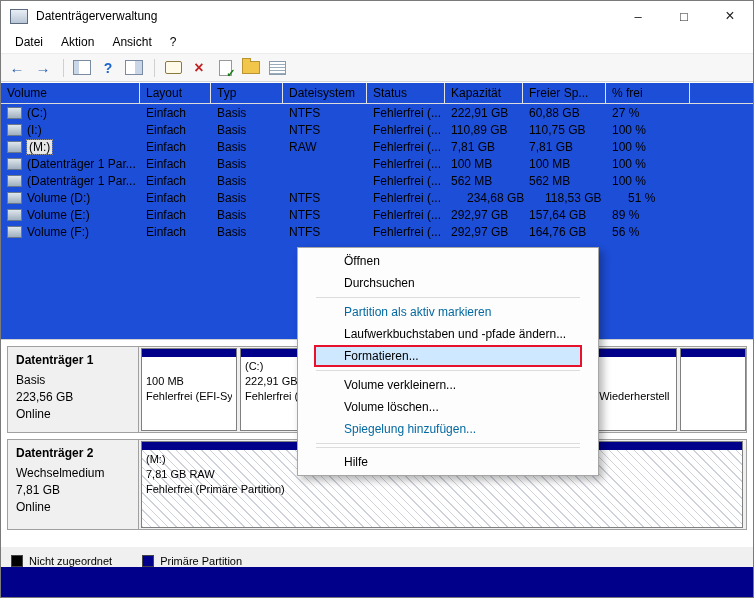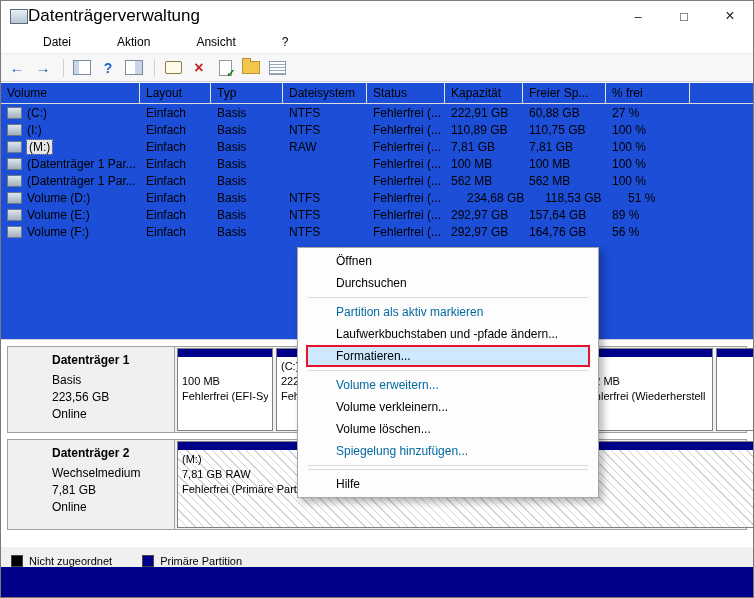--- a/index.html
+++ b/index.html
@@ -1,27 +1,27 @@
 <!DOCTYPE html>
 <html style="--partition-primary: #00008b; --bottom-bar: #00008b; --menu-highlight: #cde8ff; --annotation-red: #e8112d;"><head>
 <meta charset="utf-8">
 <style>
   html,body{margin:0;padding:0;background:#d4d4d4;}
   .window{position:relative;width:754px;height:598px;background:#fff;border:1px solid #7a7a7a;
           box-sizing:border-box;overflow:hidden;font-family:"Liberation Sans",sans-serif;color:#000;}
   
   .titlebar{position:absolute;top:0;left:0;right:0;height:30px;background:#fff;display:flex;align-items:center;}
   .app-icon{width:16px;height:13px;margin-left:9px;border:1px solid #5b6b7d;background:linear-gradient(#e8eef5,#b9c6d6);flex:none;}
-  .title{margin-left:0;font-size:17px;}
+  .title{margin-left:8px;font-size:12px;}
   .controls{margin-left:auto;display:flex;height:100%;}
   .ctrl{width:46px;height:100%;display:flex;align-items:center;justify-content:center;font-size:13px;color:#222;}
   .ctrl.close{font-size:16px;}
   
   .menubar{position:absolute;top:30px;left:0;right:0;height:22px;background:#fff;display:flex;align-items:center;padding-left:6px;font-size:12px;}
-  .menu-item{padding:2px 8px;margin-right:2px;margin-left:28px;}
+  .menu-item{padding:2px 8px;margin-right:2px;}
   
   .toolbar{position:absolute;top:52px;left:0;right:0;height:29px;background:#f7f7f7;border-top:1px solid #ececec;
            border-bottom:1px solid #d6d6d6;display:flex;align-items:center;padding-left:4px;box-sizing:border-box;}
   .tb-btn{width:24px;height:24px;display:flex;align-items:center;justify-content:center;margin-right:2px;}
   .tb-sep{width:1px;height:18px;background:#d0d0d0;margin:0 6px;}
   .g-arrow{color:#2f62ad;font-weight:bold;font-size:15px;}
   .g-panes{width:16px;height:13px;border:1px solid #7a8aa0;background:linear-gradient(90deg,#c9d6e8 5px,#fff 5px);display:inline-block;}
   .g-panes2{background:linear-gradient(90deg,#fff 9px,#c9d6e8 9px);}
   .g-help{color:#1c64c8;font-weight:bold;font-size:14px;}
   .g-dialog{width:15px;height:11px;border:1px solid #8a7a40;background:#fffbe8;display:inline-block;border-radius:2px;}
@@ -35,38 +35,38 @@
   .listview{position:absolute;top:82px;left:0;right:0;height:256px;background:#1d4ed8;font-size:12px;}
   .lv-head{display:flex;height:20px;line-height:20px;border-bottom:1px solid #dcdcdc;}
   .lv-col{padding-left:6px;border-right:1px solid #e4e4e4;box-sizing:border-box;overflow:hidden;white-space:nowrap;flex:none;}
   .lv-fill{flex:1;border-right:none;}
   .lv-row{display:flex;height:17px;align-items:center;}
   .lv-cell{padding-left:6px;box-sizing:border-box;overflow:hidden;white-space:nowrap;display:flex;align-items:center;flex:none;height:100%;}
   .drive-ico{width:13px;height:10px;margin-right:5px;background:linear-gradient(#dfe6ec,#9fb0bf);border:1px solid #69798a;display:inline-block;flex:none;}
   .lv-row.selected .lv-cell:first-child .cell-text{background:#e6e6e6;outline:1px dotted #8a8a8a;padding:0 2px;}
   
   .graphical{position:absolute;top:338px;left:0;right:0;height:208px;background:#fff;border-top:1px solid #d0d0d0;box-sizing:border-box;}
-  .disk-row{position:absolute;left:6px;width:740px;border:1px solid #a0a0a0;background:#f0f0f0;display:flex;box-sizing:border-box;padding-left:36px;}
+  .disk-row{position:absolute;left:6px;width:740px;border:1px solid #a0a0a0;background:#f0f0f0;display:flex;box-sizing:border-box;}
   .disk-panel{width:131px;border-right:1px solid #a0a0a0;padding:5px 8px;box-sizing:border-box;font-size:12px;flex:none;}
   .disk-name{font-weight:bold;margin-bottom:4px;line-height:16px;}
   .disk-line{line-height:17px;}
   .parts{flex:1;display:flex;align-items:stretch;padding:1px 0 1px 2px;}
   .part{border:1px solid #808080;background:#fff;margin-right:3px;box-sizing:border-box;display:flex;flex-direction:column;overflow:hidden;flex:none;}
   .stripe{height:8px;background:var(--partition-primary,#00008b);flex:none;}
   .pbody{flex:1;padding:2px 4px;font-size:11px;}
   .pline{line-height:15px;white-space:nowrap;overflow:hidden;}
   .part.hatched .pbody{background:repeating-linear-gradient(45deg,rgba(90,105,135,.30) 0 1px,transparent 1px 6px);}
   
   .legendbar{position:absolute;top:546px;left:0;right:0;height:28px;background:#f0f0f0;display:flex;align-items:center;padding-left:10px;font-size:11px;box-sizing:border-box;}
   .legend-item{display:flex;align-items:center;margin-right:30px;}
   .legend-swatch{width:10px;height:10px;border:1px solid #444;margin-right:6px;display:inline-block;}
   .bottombar{position:absolute;top:566px;left:0;right:0;height:32px;background:var(--bottom-bar,#00008b);}
   
   .context-menu{position:absolute;left:296px;top:246px;width:302px;background:#fdfdfd;border:1px solid #a6a6a6;
-                box-shadow:4px 4px 8px rgba(0,0,0,.3);padding:2px 8px;z-index:20;font-size:12px;box-sizing:border-box;}
+                box-shadow:4px 4px 8px rgba(0,0,0,.3);padding:2px 16px;z-index:20;font-size:12px;box-sizing:border-box;}
   .cm-item{height:22px;line-height:22px;padding-left:30px;white-space:nowrap;overflow:hidden;}
   .cm-item.disabled{color:#0369a1;}
   .cm-item.highlighted{background:var(--menu-highlight,#cde8ff);}
   .cm-item.annotated{box-shadow:inset 0 0 0 2px var(--annotation-red,#e8112d);}
   .cm-sep{height:1px;background:#dcdcdc;margin:3px 2px;}
 </style>
 </head>
 <body>
 
 <div class="window">
@@ -320,21 +320,20 @@
   <div class="bottombar"></div>
 
   <div class="context-menu" id="ctxmenu">
       <div class="cm-item">Öffnen</div>
       <div class="cm-item">Durchsuchen</div>
       <div class="cm-sep"></div>
       <div class="cm-item disabled">Partition als aktiv markieren</div>
       <div class="cm-item">Laufwerkbuchstaben und -pfade ändern...</div>
       <div class="cm-item highlighted annotated">Formatieren...</div>
       <div class="cm-sep"></div>
-      <div class="cm-item disabled">Volume erweitern...</div>
       <div class="cm-item">Volume verkleinern...</div>
       <div class="cm-item">Volume löschen...</div>
       <div class="cm-item disabled">Spiegelung hinzufügen...</div>
       <div class="cm-sep"></div>
       <div class="cm-sep"></div>
       <div class="cm-item">Hilfe</div>
     </div>
 
 </div>
 

